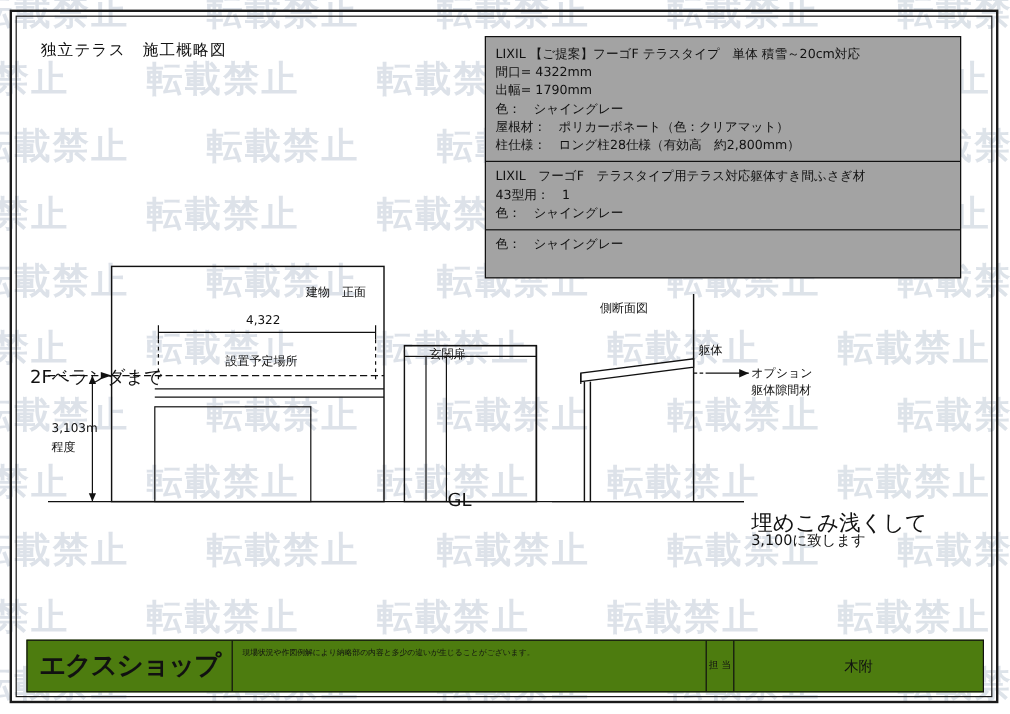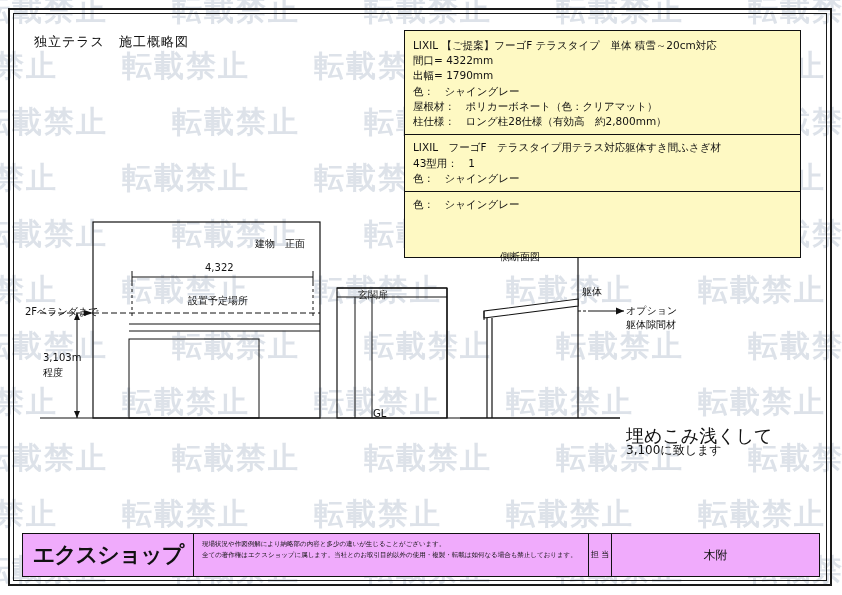--- a/index.html
+++ b/index.html
@@ -59,22 +59,22 @@
     left: 34px; top: 33px;
     font-size: 13px;
     color: #111;
     letter-spacing: 1px;
     z-index: 3;
   }
   
   #spec-box {
     position: absolute;
     left: 404px; top: 30px;
-    width: 397px; height: 228px;
-    background: #fef9c3;
+    width: 397px; height: 202px;
+    background: #a3a3a3;
     border: 1px solid #111;
     box-sizing: border-box;
     z-index: 3;
     padding: 6px 8px 0 8px;
     font-size: 10.5px;
     line-height: 1.45;
     color: #111;
   }
   .spec-group { padding: 1px 0 3px 0; }
   .spec-sep {
@@ -89,30 +89,30 @@
     width: 842px; height: 595px;
     z-index: 2;
   }
   .lbl {
     position: absolute;
     font-size: 10px;
     color: #111;
     white-space: pre;
     z-index: 4;
   }
-  .lbl-sm { font-size: 10px; }
+  .lbl-sm { font-size: 15px; }
   
   #title-block {
     position: absolute;
     left: 22px; top: 533px;
     width: 798px; height: 44px;
     border: 1px solid #111;
     box-sizing: border-box;
     z-index: 3;
-    background: #f0abfc;
+    background: #4d7c0f;
     display: flex;
     align-items: stretch;
   }
   #tb-logo {
     width: 170px;
     border-right: 1px solid #111;
     display: flex;
     align-items: center;
     justify-content: center;
     font-size: 22px;
@@ -271,20 +271,19 @@
     <div class="spec-sep"></div>
     <div class="spec-group">
       <div class="spec-line">色：　シャイングレー</div>
     </div>
   </div>
 
   <div id="title-block">
     <div id="tb-logo">エクスショップ</div>
     <div id="tb-notes">
       <div>現場状況や作図例解により納略部の内容と多少の違いが生じることがございます。</div>
-      <div>全ての著作権はエクスショップに属します。当社とのお取引目的以外の使用・複製・転載は如何なる場合も禁止しております。</div>
     </div>
     <div id="tb-charge-label">担
 当</div>
     <div id="tb-charge-name">木附</div>
   </div>
 
 </div>
 
 </body></html>

